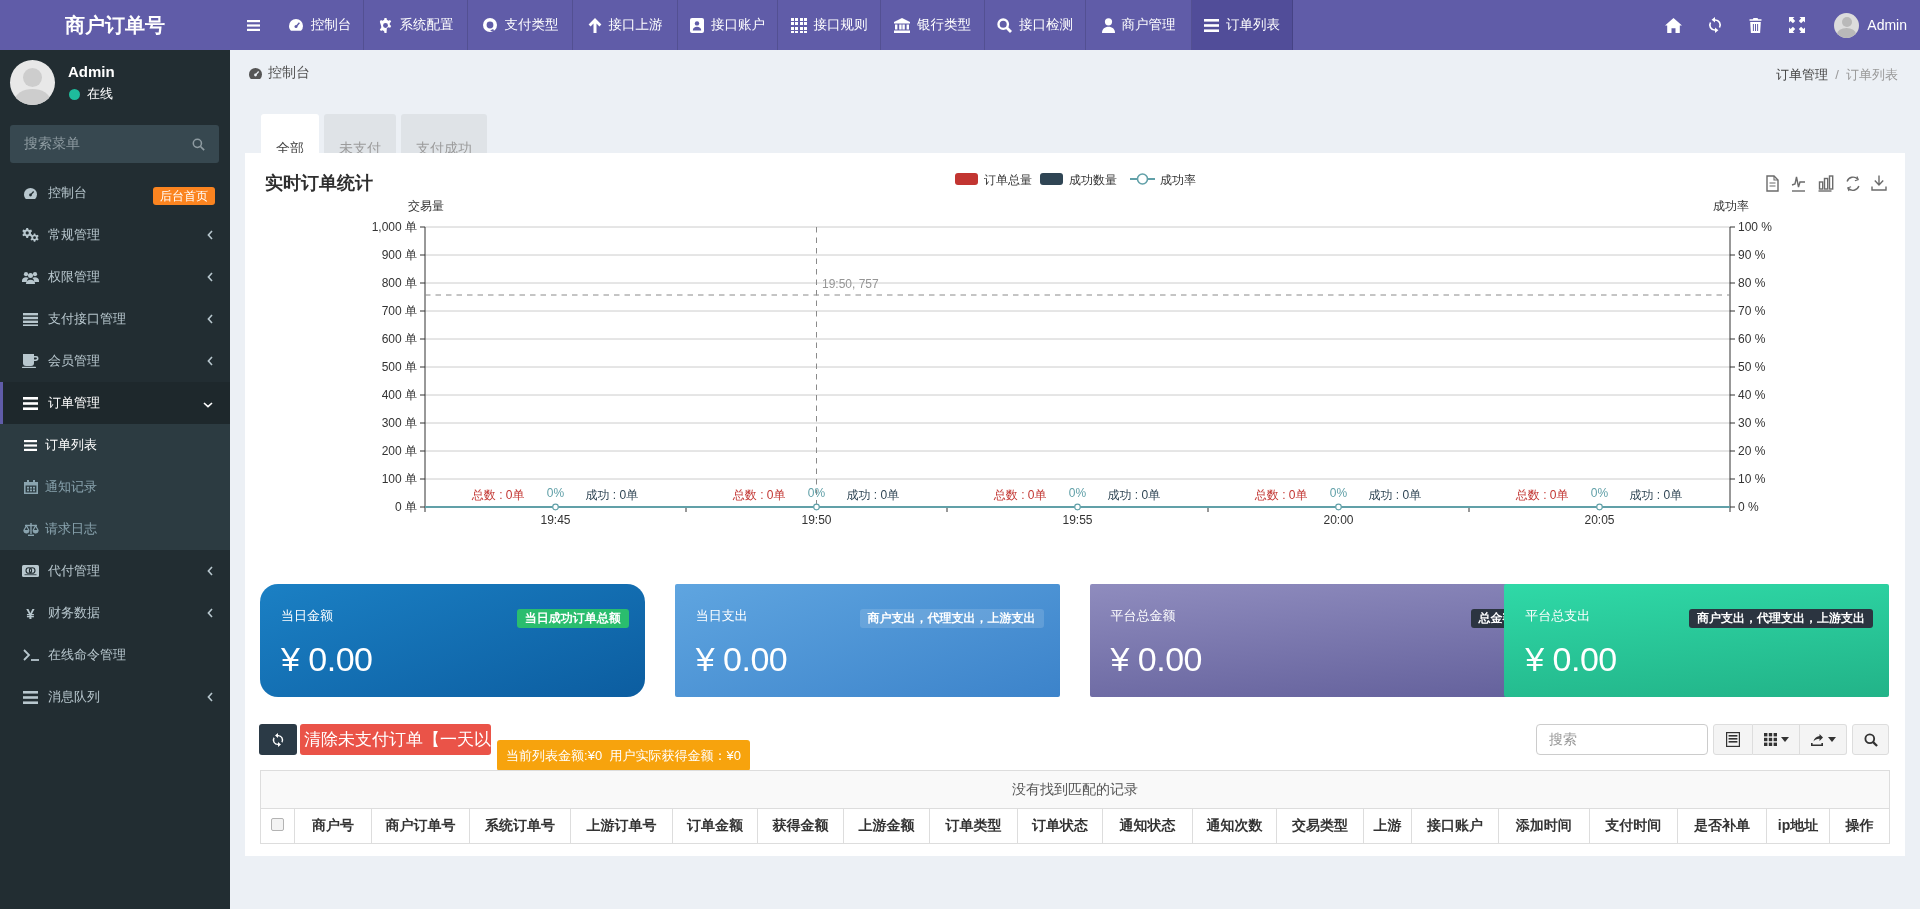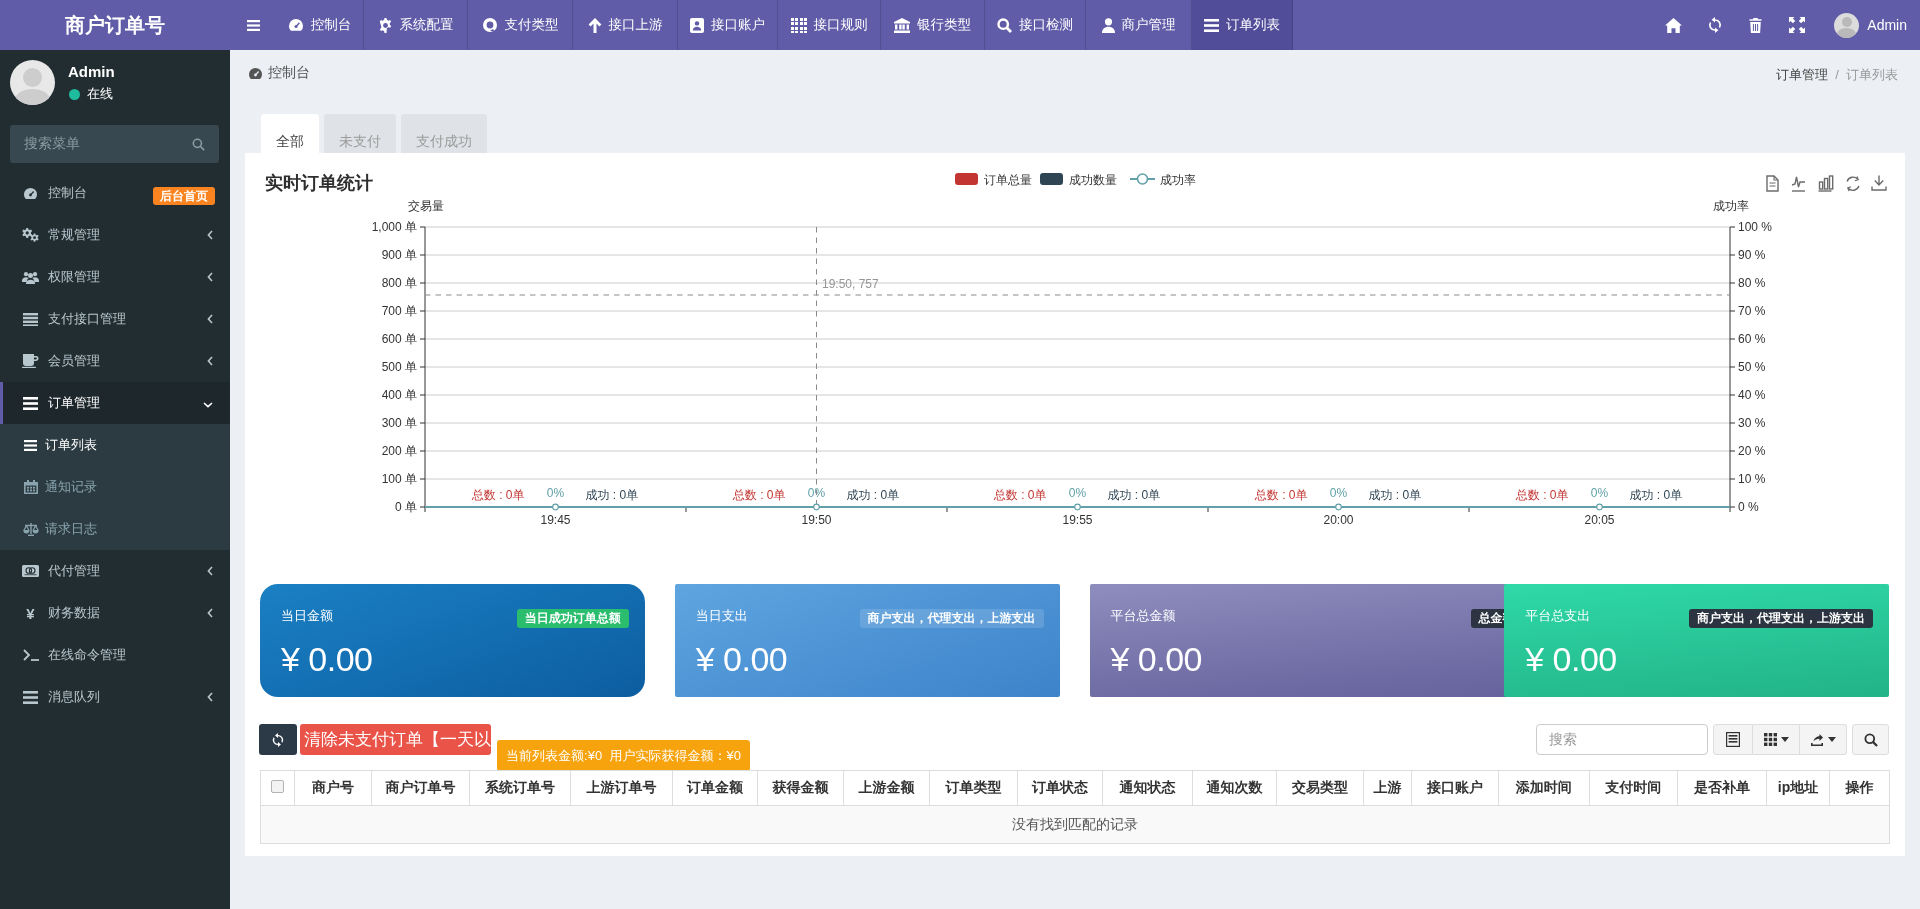--- a/index.html
+++ b/index.html
@@ -27,27 +27,27 @@
 .smenu{position:absolute;left:0;top:122px;width:230px;}
 .mi{position:relative;height:42px;display:flex;align-items:center;color:#b8c7ce;font-size:13px;}
 .mi .ic{width:21px;margin-left:20px;margin-right:7px;display:flex;justify-content:center;}
 .mi .car{position:absolute;right:17px;}
 .mi.hdr2{background:#1e282c;border-left:3px solid #605ca8;color:#fff;}
 .mi.hdr2 .ic{margin-left:17px;}
 .sub{background:#2c3b41;}
 .sub .mi .ic{margin-left:20px;margin-right:4px;}
 .sub .mi{color:#8aa4af;}
 .sub .mi.on{color:#fff;}
-.badge-o{position:absolute;right:15px;top:15px;background:#fb8420;color:#fff;font-size:12px;font-weight:bold;padding:3px 7px;border-radius:3px;line-height:1;}
+.badge-o{position:absolute;right:15px;top:15px;background:#fb8420;color:#fff;font-size:12px;font-weight:normal;padding:3px 7px;border-radius:3px;line-height:1;}
 
 .bc-l{position:absolute;left:248px;top:64px;font-size:14px;color:#555;display:flex;align-items:center;}
 .bc-r{position:absolute;right:22px;top:66px;font-size:13px;color:#444;}
 .bc-r .gy{color:#999;}
 .tabs{position:absolute;left:261px;top:114px;display:flex;}
-.tab{height:39px;line-height:39px;padding:8px 15px;margin-right:5px;background:#dfe3e7;color:#9b9b9b;font-size:14px;border-radius:3px 3px 0 0;}
+.tab{height:39px;line-height:39px;padding:15px 15px;margin-right:5px;background:#dfe3e7;color:#9b9b9b;font-size:14px;border-radius:3px 3px 0 0;}
 .tab.on{background:#fff;color:#444;}
 .panel{position:absolute;left:245px;top:152.5px;width:1660px;height:703px;background:#fff;}
 
 .card{position:absolute;height:113px;border-radius:2px;color:#fff;}
 .card .t{position:absolute;left:21px;top:23px;font-size:13px;}
 .card .v{position:absolute;left:21px;top:58px;font-size:34px;line-height:34px;letter-spacing:-0.5px;}
 .card .bdg{position:absolute;right:16px;top:25px;height:19px;line-height:19px;padding:0 8px;font-size:12px;font-weight:bold;border-radius:3px;}
 
 .btn{position:absolute;height:31px;border-radius:3px;color:#fff;font-size:14px;display:flex;align-items:center;justify-content:center;border:none;white-space:nowrap;overflow:hidden;}
 .sinput{position:absolute;left:1536px;top:724px;width:172px;height:31px;border:1px solid #ccc;border-radius:4px;background:#fff;color:#999;font-size:14px;line-height:29px;padding-left:12px;}
@@ -565,20 +565,23 @@
         <col style="width:48px">
         <col style="width:87px">
         <col style="width:90.5px">
         <col style="width:88.5px">
         <col style="width:89px">
         <col style="width:63px">
         <col style="width:60px">
     </colgroup>
     <tbody>
         <tr>
+          <td colspan="20">没有找到匹配的记录</td>
+        </tr>
+    <tr>
       <th><span style="display:inline-block;width:13px;height:13px;border:1px solid #b3b3b3;border-radius:2px;background:#f3f3f3;vertical-align:middle;position:relative;top:-3px;"></span></th>
       <th>商户号</th>
           <th>商户订单号</th>
           <th>系统订单号</th>
           <th>上游订单号</th>
           <th>订单金额</th>
           <th>获得金额</th>
           <th>上游金额</th>
           <th>订单类型</th>
           <th>订单状态</th>
@@ -586,18 +589,15 @@
           <th>通知次数</th>
           <th>交易类型</th>
           <th>上游</th>
           <th>接口账户</th>
           <th>添加时间</th>
           <th>支付时间</th>
           <th>是否补单</th>
           <th>ip地址</th>
           <th>操作</th>
     </tr>
-    <tr>
-          <td colspan="20">没有找到匹配的记录</td>
-        </tr>
   </tbody>
     </table>
 </div>
 
 </body></html>

